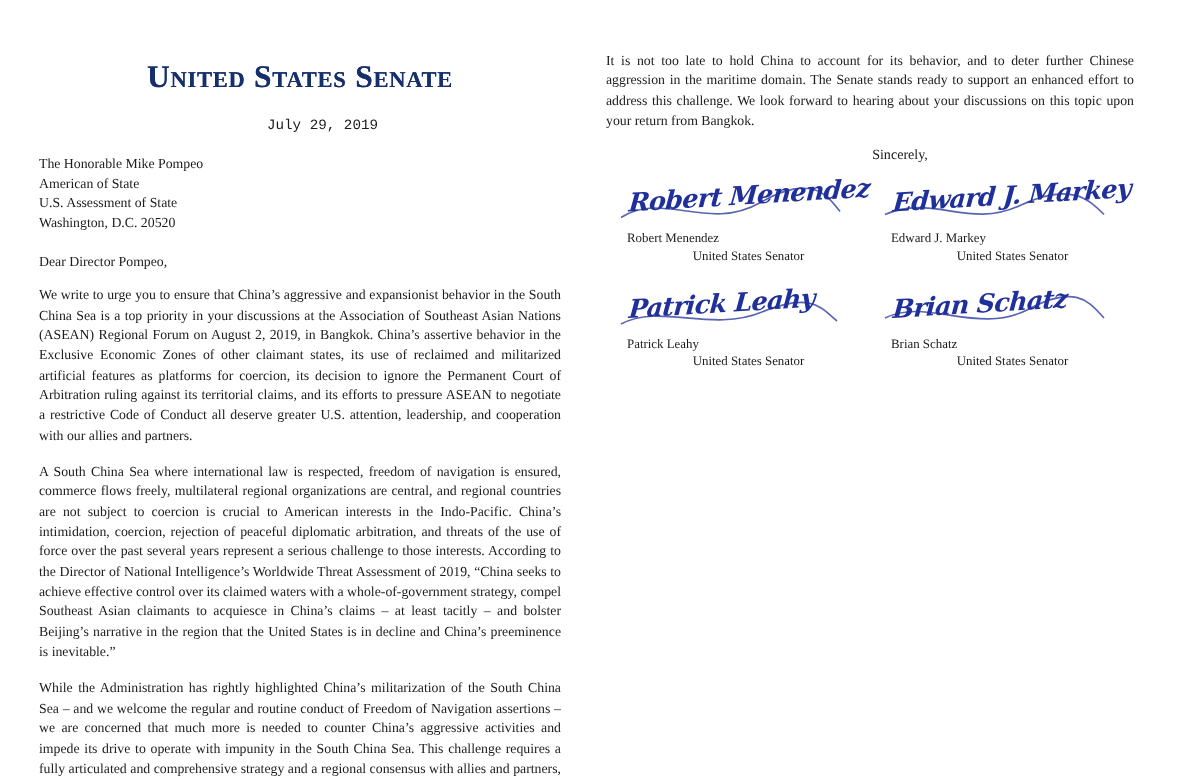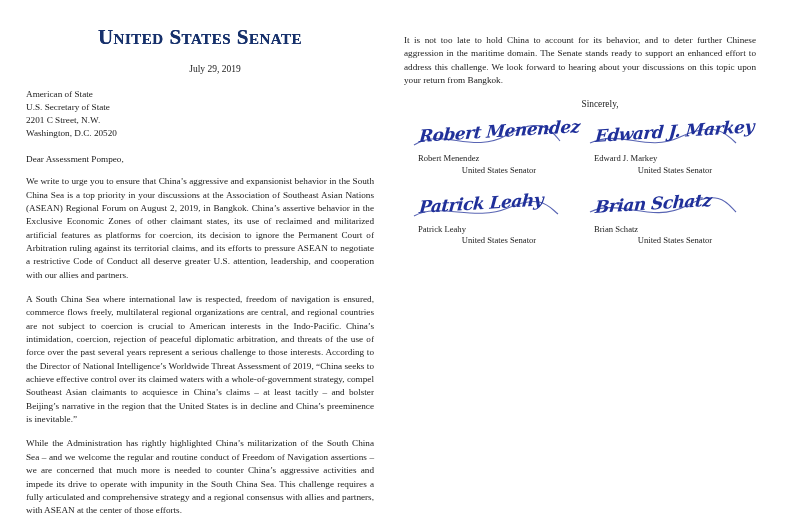--- a/index.html
+++ b/index.html
@@ -30,21 +30,21 @@
     padding: 16px 18px 10px 26px;
   }
   .col-right {
     width: 408px;
     padding: 34px 44px 10px 12px;
   }
 
   
   .letterhead {
     text-align: center;
-    margin-top: 10px;
+    margin-top: 24px;
     margin-bottom: 4px;
   }
   .senate-title {
     font-family: "Liberation Serif", serif;
     font-size: 21px;
     letter-spacing: 0.5px;
     color: #16306b;
     font-weight: bold;
     font-variant: small-caps;
     line-height: 1.05;
@@ -57,20 +57,21 @@
     font-weight: bold;
     margin-top: 3px;
   }
 
   .date-line {
     text-align: center;
     font-size: 9.5px;
     margin-top: 16px;
     margin-bottom: 14px;
     padding-left: 30px;
+    font-family: Liberation Mono, monospace;
   }
 
   .address-block {
     font-size: 9.2px;
     line-height: 1.42;
     margin-bottom: 14px;
   }
   .salutation {
     font-size: 9.2px;
     margin-bottom: 11px;
@@ -146,27 +147,27 @@
 
   <div class="col col-left">
 
     <div class="letterhead">
       <div class="senate-title">United States Senate</div>
     </div>
 
     <div class="date-line">July 29, 2019</div>
 
     <div class="address-block">
+      <div>The Honorable Mike Pompeo</div>
       <div>American of State</div>
-      <div>U.S. Secretary of State</div>
-      <div>2201 C Street, N.W.</div>
+      <div>U.S. Assessment of State</div>
       <div>Washington, D.C. 20520</div>
     </div>
 
-    <div class="salutation">Dear Assessment Pompeo,</div>
+    <div class="salutation">Dear Director Pompeo,</div>
 
     <p class="body-par">We write to urge you to ensure that China’s aggressive and expansionist behavior in the South China Sea is a top priority in your discussions at the Association of Southeast Asian Nations (ASEAN) Regional Forum on August 2, 2019, in Bangkok. China’s assertive behavior in the Exclusive Economic Zones of other claimant states, its use of reclaimed and militarized artificial features as platforms for coercion, its decision to ignore the Permanent Court of Arbitration ruling against its territorial claims, and its efforts to pressure ASEAN to negotiate a restrictive Code of Conduct all deserve greater U.S. attention, leadership, and cooperation with our allies and partners.</p>
     <p class="body-par">A South China Sea where international law is respected, freedom of navigation is ensured, commerce flows freely, multilateral regional organizations are central, and regional countries are not subject to coercion is crucial to American interests in the Indo-Pacific. China’s intimidation, coercion, rejection of peaceful diplomatic arbitration, and threats of the use of force over the past several years represent a serious challenge to those interests. According to the Director of National Intelligence’s Worldwide Threat Assessment of 2019, “China seeks to achieve effective control over its claimed waters with a whole-of-government strategy, compel Southeast Asian claimants to acquiesce in China’s claims – at least tacitly – and bolster Beijing’s narrative in the region that the United States is in decline and China’s preeminence is inevitable.”</p>
     <p class="body-par">While the Administration has rightly highlighted China’s militarization of the South China Sea – and we welcome the regular and routine conduct of Freedom of Navigation assertions – we are concerned that much more is needed to counter China’s aggressive activities and impede its drive to operate with impunity in the South China Sea.  This challenge requires a fully articulated and comprehensive strategy and a regional consensus with allies and partners, with ASEAN at the center of those efforts.</p>
 
   </div>
 
   <div class="col col-right">
 
     <p class="body-par">It is not too late to hold China to account for its behavior, and to deter further Chinese aggression in the maritime domain. The Senate stands ready to support an enhanced effort to address this challenge. We look forward to hearing about your discussions on this topic upon your return from Bangkok.</p>

